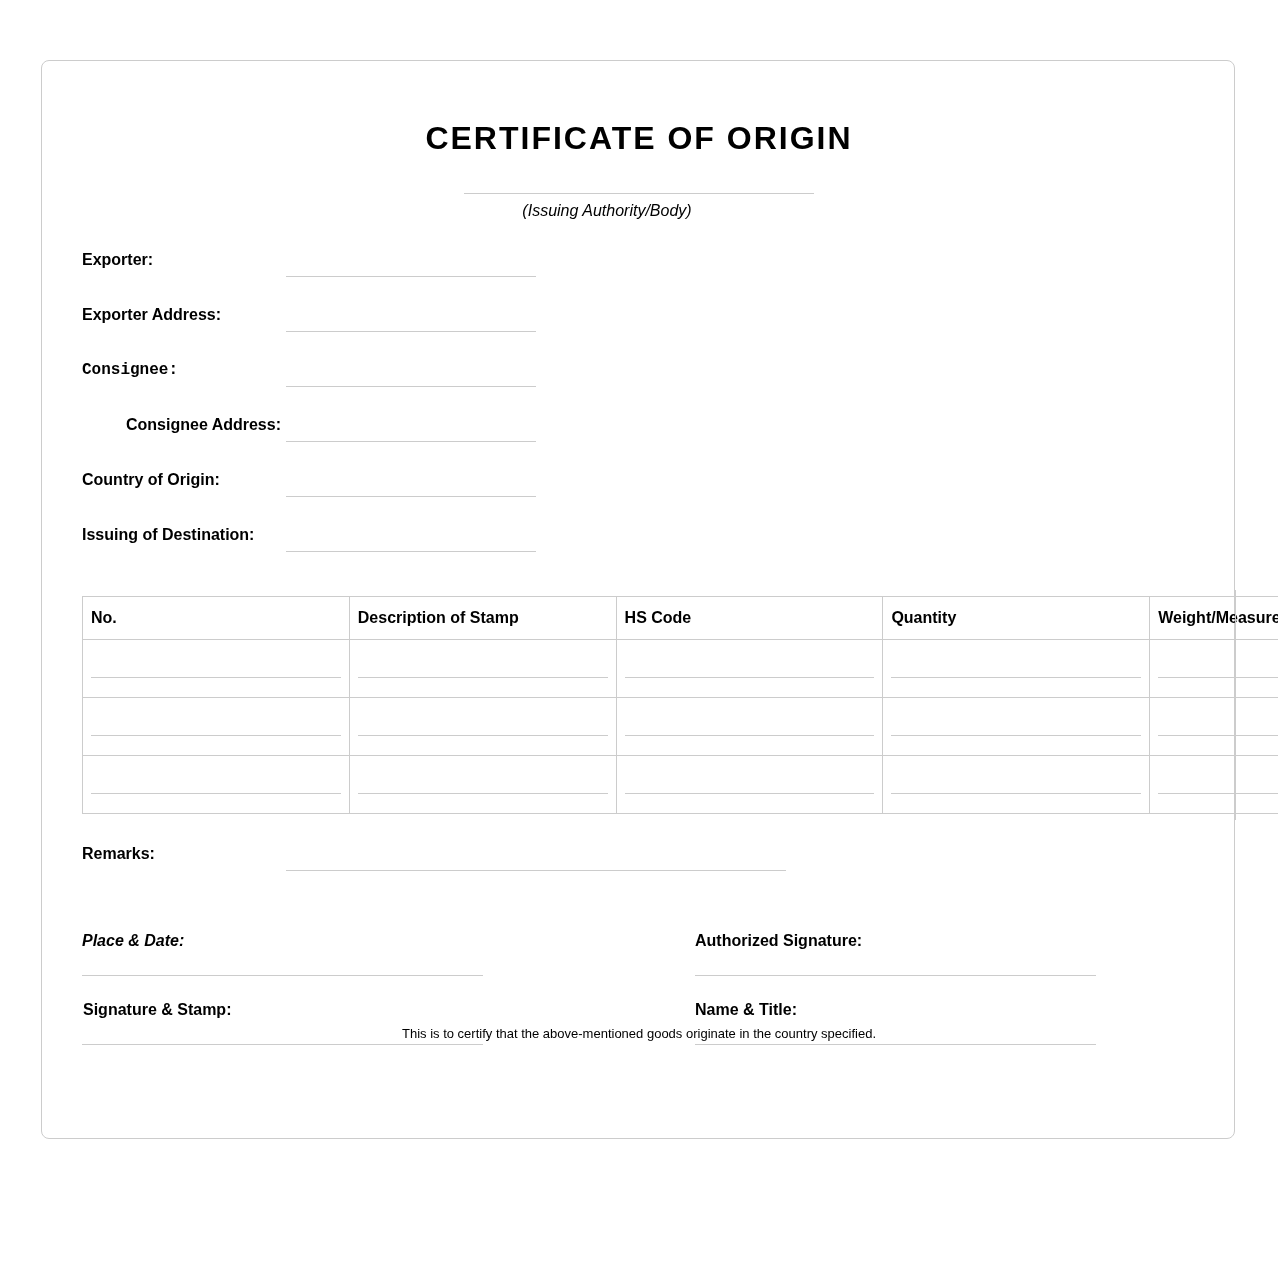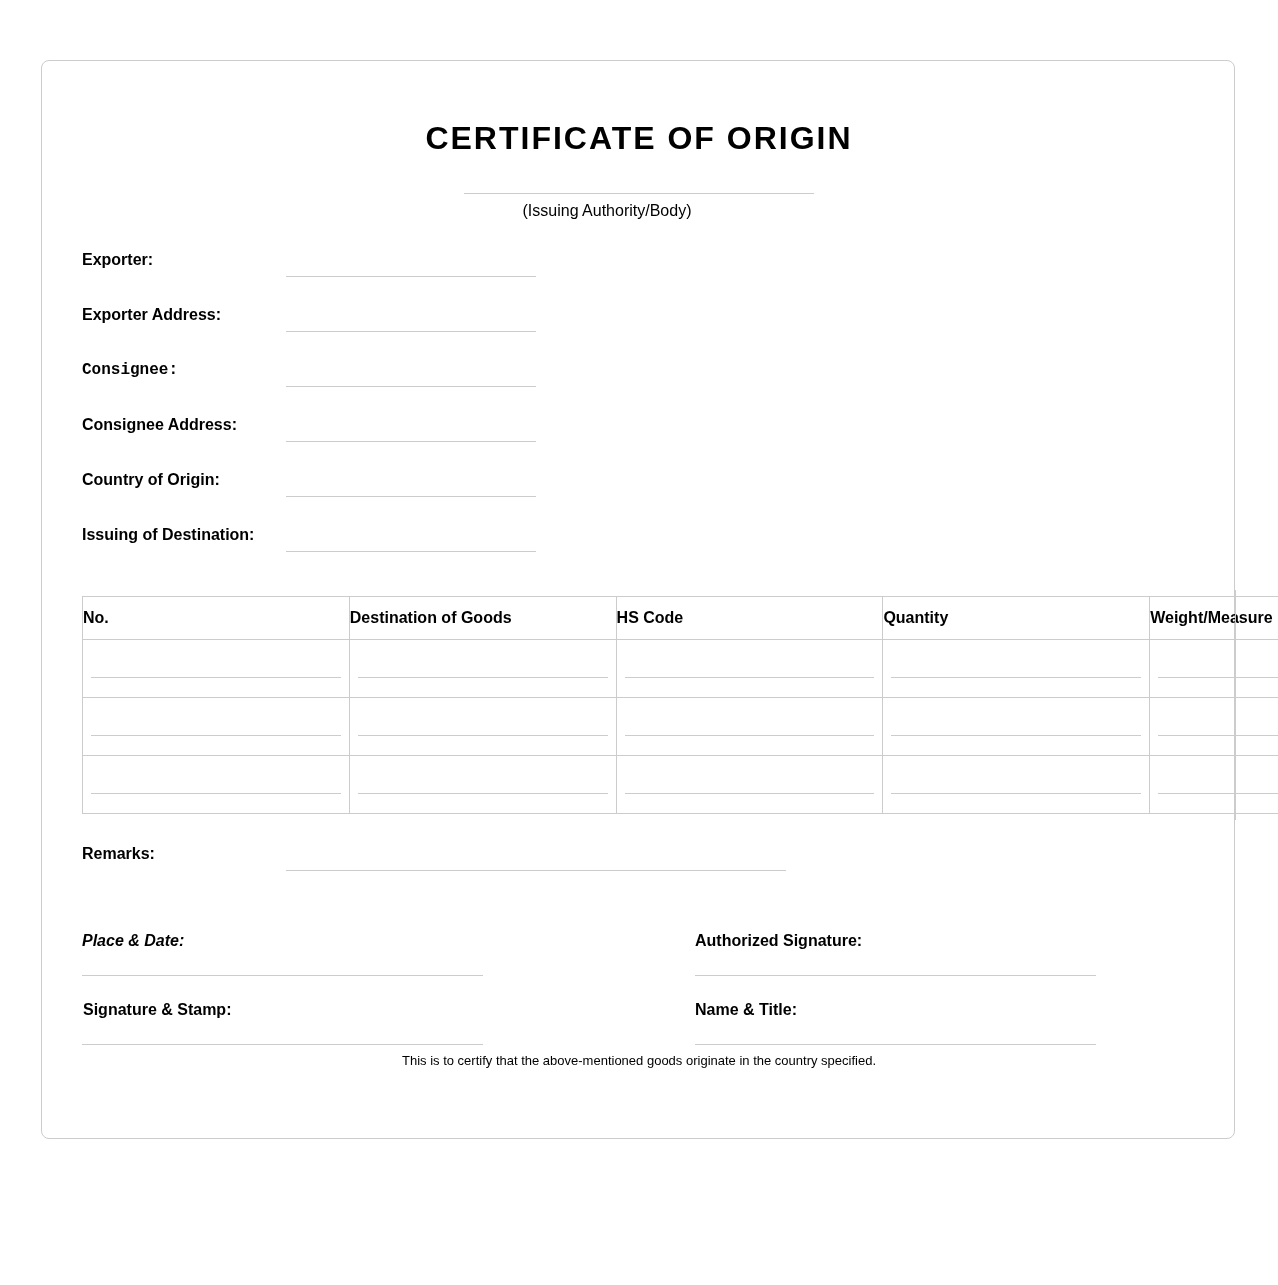--- a/index.html
+++ b/index.html
@@ -1,65 +1,65 @@
 <!DOCTYPE html>
 <html><head>
 <meta charset="utf-8">
 <style>
   html, body { margin:0; padding:0; background:#ffffff; }
   body { width:1278px; height:1285px; overflow:hidden; position:relative; font-family:"Liberation Sans", sans-serif; color:#000; }
   .card { position:absolute; left:41px; top:60px; width:1194px; height:1079px; border:1px solid #cccccc; border-radius:8px; box-sizing:border-box; }
   .title { position:absolute; left:0; width:1278px; top:120px; text-align:center; font-size:32px; font-weight:bold; letter-spacing:2px; }
   .auth-line { position:absolute; left:464px; top:193px; width:350px; border-top:1px solid #cccccc; }
-  .auth-label { position:absolute; left:0; width:1214px; top:202px; text-align:center; font-size:16px; }
+  .auth-label { position:absolute; left:0; width:1214px; top:202px; text-align:center; font-size:16px;font-style:italic; }
   .field-label { position:absolute; left:82px; font-size:16px; font-weight:bold; }
   .field-line { position:absolute; left:286px; width:250px; border-top:1px solid #cccccc; }
   table.goods { position:absolute; left:82px; top:596px; border-collapse:collapse; table-layout:fixed; width:1335px; }
-  table.goods th, table.goods td { border:1px solid #cccccc; width:223px; box-sizing:border-box; padding:0 0; }
+  table.goods th, table.goods td { border:1px solid #cccccc; width:223px; box-sizing:border-box; padding:0 8px; }
   table.goods th { height:43px; text-align:left; font-size:16px; font-weight:bold; white-space:nowrap; overflow:hidden; }
   table.goods td { height:58px; position:relative; }
   .cell-line { position:absolute; left:8px; right:8px; top:37px; border-top:1px solid #cccccc; }
   .remarks-line { position:absolute; left:286px; top:870px; width:500px; border-top:1px solid #cccccc; }
   .sig-label { position:absolute; font-size:16px; font-weight:bold; }
   .sig-line { position:absolute; width:401px; border-top:1px solid #cccccc; }
-  .certify { position:absolute; left:0; width:1278px; top:1053px; text-align:center; font-size:13px; }
+  .certify { position:absolute; left:0; width:1278px; top:1026px; text-align:center; font-size:13px; }
   .card-right-overlay { position:absolute; left:1235px; top:590px; width:1px; height:230px; background:#cccccc; }
 </style>
 </head>
 <body>
 
 <div class="card"></div>
 
 <div class="title">CERTIFICATE OF ORIGIN</div>
 <div class="auth-line"></div>
 <div class="auth-label">(Issuing Authority/Body)</div>
 
 <div class="field-label" style="top:251px;">Exporter:</div>
 <div class="field-line" style="top:276px;"></div>
 
 <div class="field-label" style="top:306px;">Exporter Address:</div>
 <div class="field-line" style="top:331px;"></div>
 
 <div class="field-label" style="top:361px;font-family:Liberation Mono, monospace;">Consignee:</div>
 <div class="field-line" style="top:386px;"></div>
 
-<div class="field-label" style="top:416px;">Consignee Address:</div>
+<div class="field-label" style="top:416px;margin-left:44px;">Consignee Address:</div>
 <div class="field-line" style="top:441px;"></div>
 
 <div class="field-label" style="top:471px;">Country of Origin:</div>
 <div class="field-line" style="top:496px;"></div>
 
 <div class="field-label" style="top:526px;">Issuing of Destination:</div>
 <div class="field-line" style="top:551px;"></div>
 
 <table class="goods">
   <thead>
     <tr>
       <th>No.</th>
-      <th>Destination of Goods</th>
+      <th>Description of Stamp</th>
       <th>HS Code</th>
       <th>Quantity</th>
       <th>Weight/Measure</th>
     </tr>
   </thead>
   <tbody>
     <tr>
       <td>
           <div class="cell-line"></div>
         </td>

